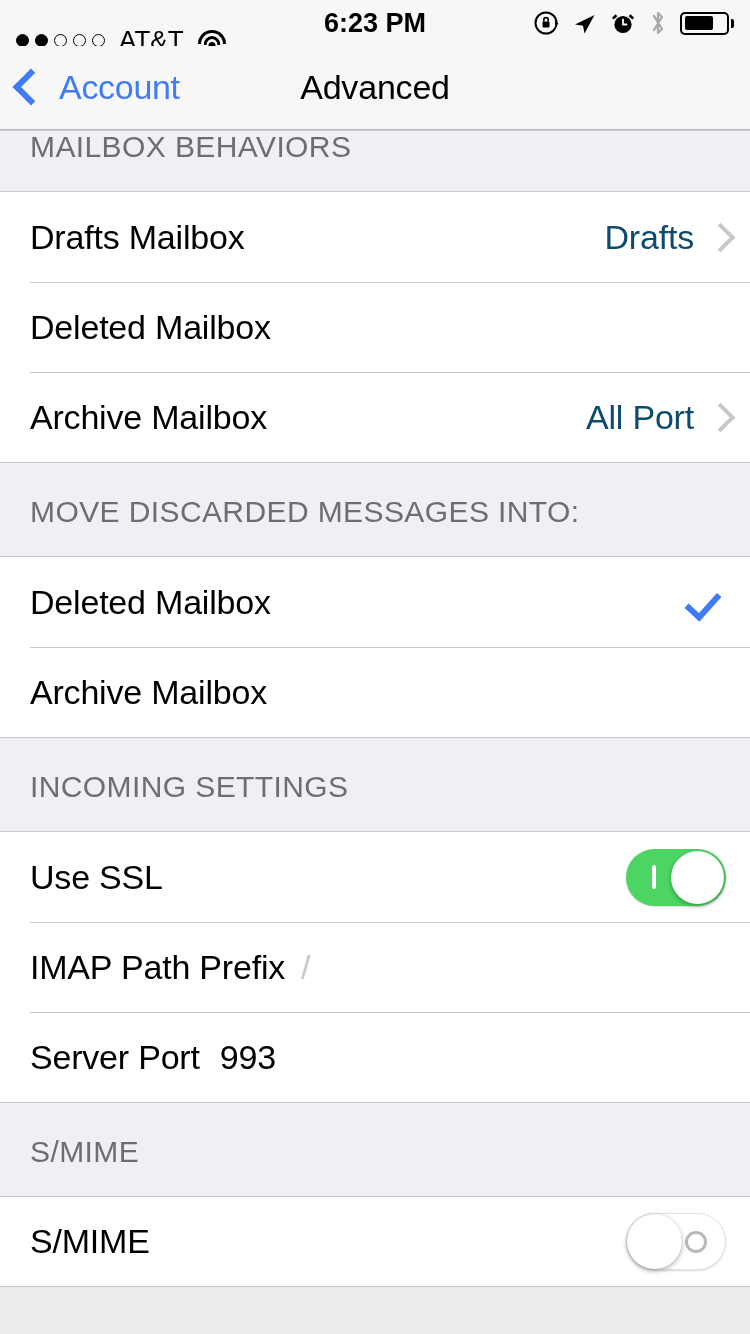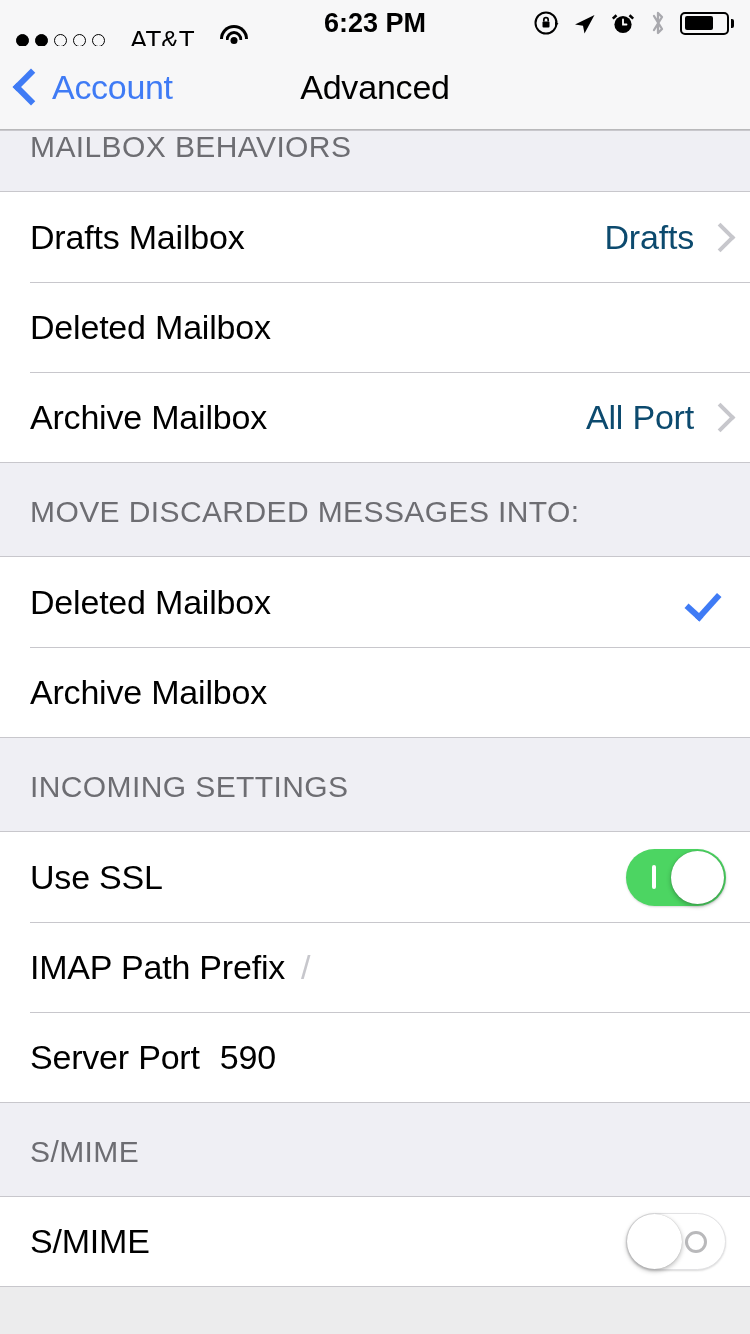--- a/index.html
+++ b/index.html
@@ -10,21 +10,21 @@
     -webkit-font-smoothing:antialiased;
     overflow:hidden;
   }
   .screen { position:relative; width:750px; height:1334px; background:#ececed; }
 
   
   .statusbar {
     position:relative; height:46px; background:#f7f7f8;
     display:flex; align-items:center; padding:0 16px;
   }
-  .sb-left  { display:flex; gap:25px; flex:1;margin-top:35px; }
+  .sb-left  { display:flex; align-items:center; gap:14px; flex:1;margin-top:35px; }
   .sb-mid   { position:absolute; left:0; right:0; text-align:center;
               font-size:27px; font-weight:bold; color:#000; letter-spacing:0px; }
   .sb-right { display:flex; align-items:center; gap:12px; flex:1;
               justify-content:flex-end; position:relative; z-index:2; }
   .dots { display:flex; align-items:center; gap:6px; }
   .dot { width:13px; height:13px; border-radius:50%; border:1.6px solid #000; }
   .dot.full { background:#000; }
   .carrier { font-size:26px; color:#000; letter-spacing:0px; }
   .wifi { position:relative; width:28px; height:21px; }
   .wifi i { position:absolute; left:50%; transform:translateX(-50%);
@@ -40,21 +40,21 @@
                padding:2.5px; display:flex; }
   .batt-fill { background:#000; border-radius:2px; height:100%; }
   .batt-cap { width:3px; height:9px; background:#000; border-radius:0 2px 2px 0; margin-left:2px; }
 
   
   .navbar {
     position:relative; height:84px; background:#f7f7f8;
     border-bottom:1px solid #b9b9bb;
     display:flex; align-items:center;
   }
-  .backbtn { display:flex; align-items:center; gap:16px; padding-left:14px; cursor:pointer; }
+  .backbtn { display:flex; align-items:center; gap:23px; padding-left:14px; cursor:pointer; }
   .back-chev { width:22px; height:38px; position:relative; }
   .back-chev:before {
     content:""; position:absolute; left:4px; top:5px;
     width:20px; height:20px; border-left:6px solid #3f7bf5; border-bottom:6px solid #3f7bf5;
     transform:rotate(45deg);
   }
   .back-label { font-size:34px; color:#3f7bf5; letter-spacing:-0.3px; }
   .nav-title {
     position:absolute; left:0; right:0; text-align:center;
     font-size:34px; font-weight:normal; color:#000; letter-spacing:-0.2px;
@@ -224,21 +224,21 @@
           <span class="knob"></span>
         </span>
       </span>
     </div>
     <div class="row">
       <span class="row-title">IMAP Path Prefix</span>
       <span class="inline-placeholder">/</span>
     </div>
     <div class="row">
       <span class="row-title">Server Port</span>
-      <span class="inline-value">590</span>
+      <span class="inline-value">993</span>
     </div>
   </div>
 
   <div class="section-header tall">S/MIME</div>
   <div class="group">
     <div class="row" style="border-bottom:1px solid #c8c7cc;">
       <span class="row-title">S/MIME</span>
       <span class="row-right">
         <span class="switch off">
           <span class="mark-o"></span>

